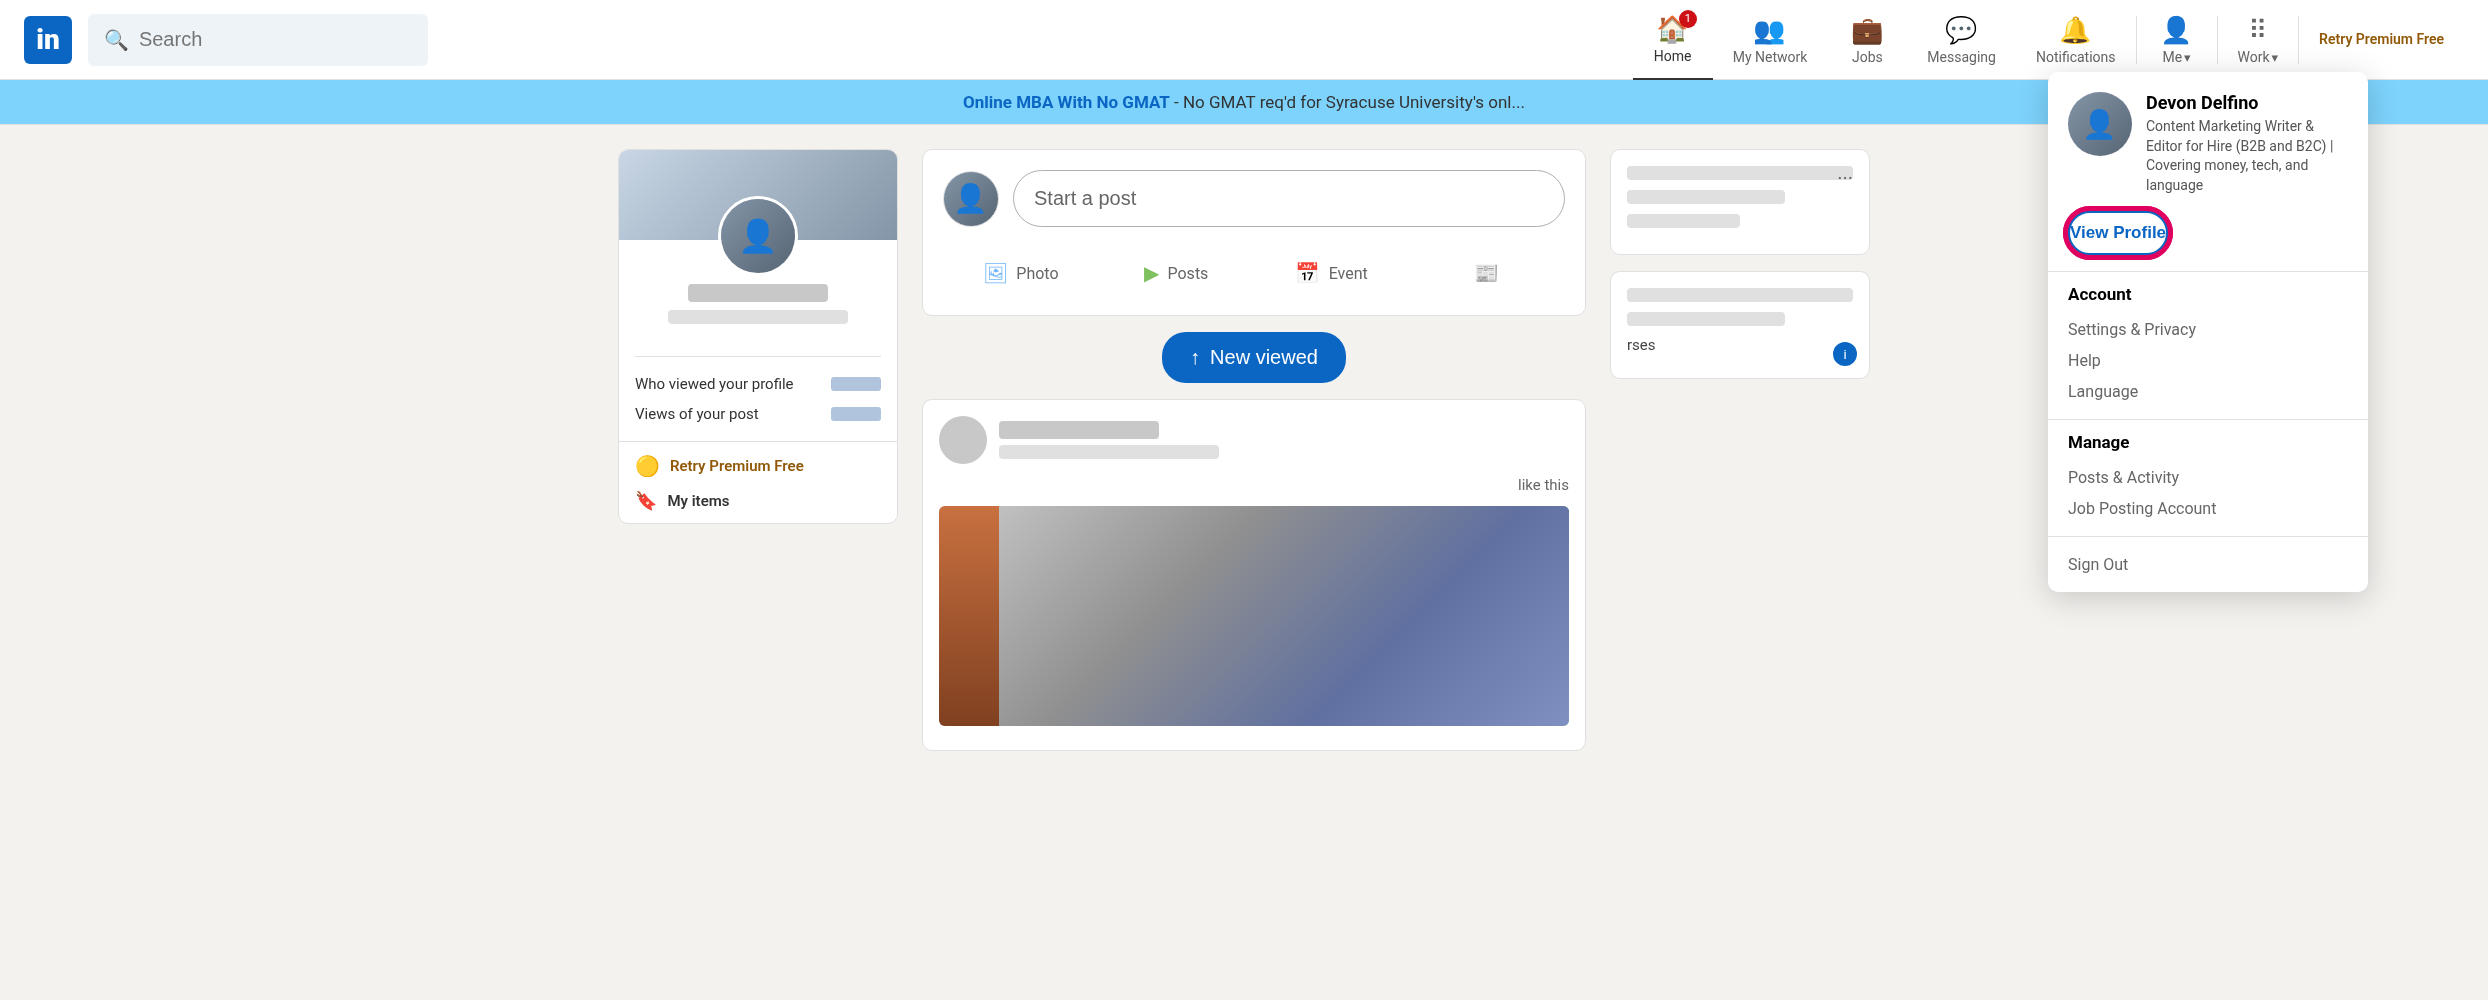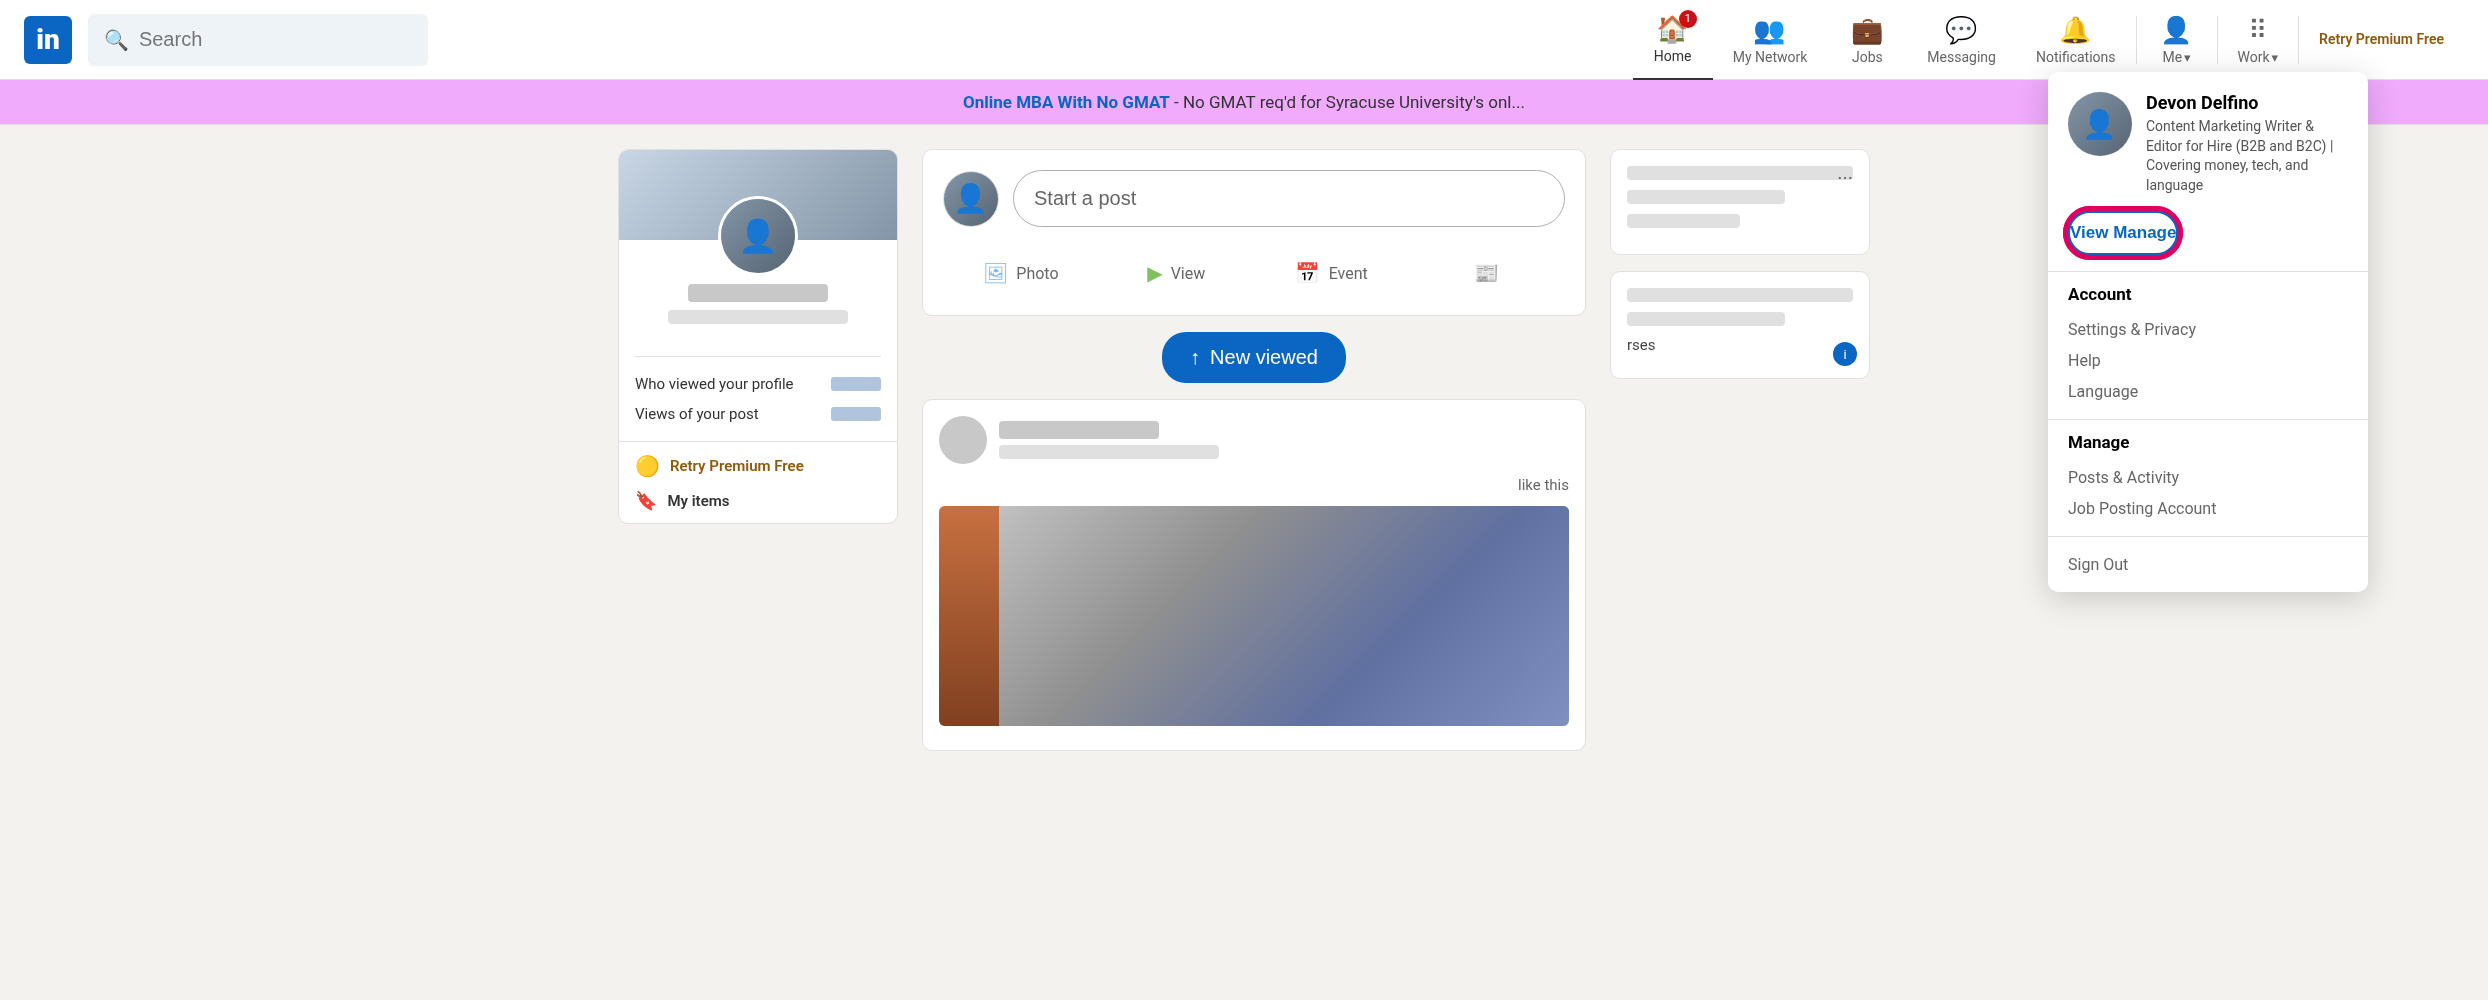--- a/index.html
+++ b/index.html
@@ -59,21 +59,21 @@
     }
     .nav-divider { width: 1px; background: #e0e0e0; margin: 16px 0; }
     .premium-btn {
       display: flex; flex-direction: column; align-items: center; justify-content: center;
       padding: 0 20px; cursor: pointer; color: #915907;
       font-size: 14px; font-weight: 600; text-align: center; line-height: 1.3;
     }
 
     
     .banner {
-      background: #f0abfc; border-bottom: 1px solid #e0e0e0;
+      background: #7dd3fc; border-bottom: 1px solid #e0e0e0;
       padding: 12px 0; text-align: center; font-size: 17px;
       overflow: hidden; white-space: nowrap;
     }
     .banner-link { color: #0a66c2; font-weight: 700; text-decoration: none; }
     .banner-text { color: #333; }
 
     
     .main-layout {
       display: flex; max-width: 1300px; margin: 24px auto; gap: 24px; padding: 0 24px;
     }
@@ -376,21 +376,21 @@
         </div>
         <button class="start-post-btn">Start a post</button>
       </div>
       <div class="post-actions">
         <div class="post-action">
           <span class="action-photo">🖼</span>
           <span>Photo</span>
         </div>
         <div class="post-action">
           <span class="action-video">▶</span>
-          <span>View</span>
+          <span>Posts</span>
         </div>
         <div class="post-action">
           <span class="action-event">📅</span>
           <span>Event</span>
         </div>
         <div class="post-action">
           <span class="action-article">📰</span>
         </div>
       </div>
     </div>
@@ -440,21 +440,21 @@
   <div class="dropdown-profile">
     <div class="dropdown-avatar">
       <div style="width:100%;height:100%;background:linear-gradient(135deg,#8395a7,#576574);display:flex;align-items:center;justify-content:center;color:#fff;font-size:28px;">👤</div>
     </div>
     <div>
       <div class="dropdown-user-name">Devon Delfino</div>
       <div class="dropdown-user-title">Content Marketing Writer &amp; Editor for Hire (B2B and B2C) | Covering money, tech, and language</div>
     </div>
   </div>
 
-  <button class="view-profile-btn">View Manage</button>
+  <button class="view-profile-btn">View Profile</button>
 
   <hr class="dropdown-divider">
 
   <div class="dropdown-section">
     <div class="dropdown-section-title">Account</div>
     <a class="dropdown-item">Settings &amp; Privacy</a>
     <a class="dropdown-item">Help</a>
     <a class="dropdown-item">Language</a>
   </div>
 

